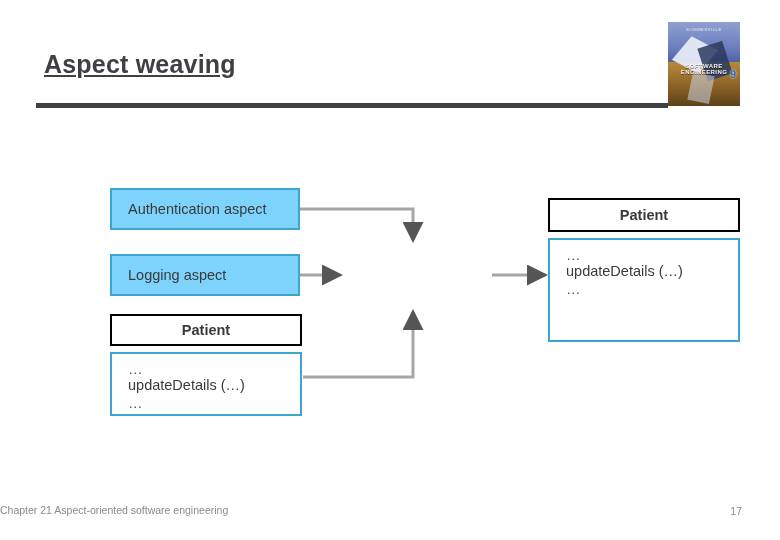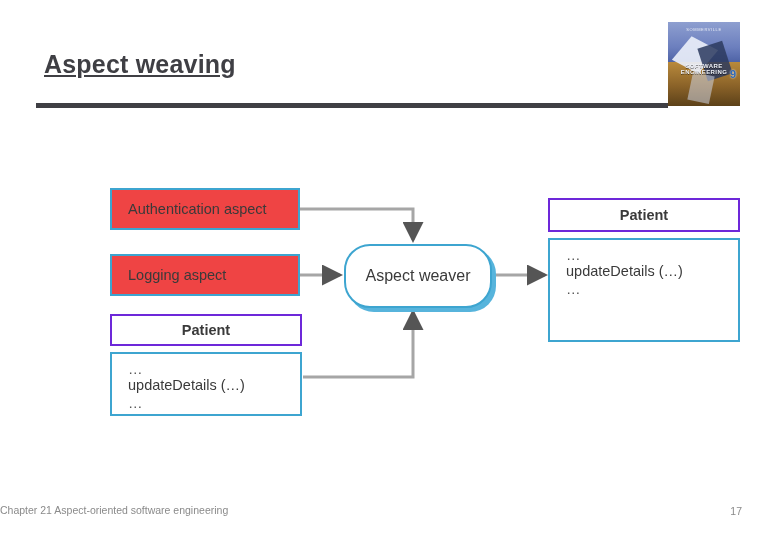--- a/index.html
+++ b/index.html
@@ -124,39 +124,39 @@
   }
   #connectors {
     position: absolute;
     left: 0; top: 0;
     width: 780px; height: 320px;
   }
 
   .uml-box {
     position: absolute;
     box-sizing: border-box;
-    background: #ef4444;
+    background: #7dd3fc;
     border: 2px solid #3da5d0;
   }
 
   .aspect-box {
     display: flex;
     align-items: center;
     padding-left: 16px;
     font-size: 14.5px;
     color: #3a3a3a;
   }
 
   .klass {
     position: absolute;
   }
   .klass-head {
     box-sizing: border-box;
     background: #ffffff;
-    border: 2px solid #6d28d9;
+    border: 2px solid #000000;
     text-align: center;
     font-size: 14.5px;
     font-weight: bold;
     color: #3a3a3a;
     display: flex;
     align-items: center;
     justify-content: center;
   }
   .klass-body {
     box-sizing: border-box;
@@ -264,23 +264,20 @@
 
   <div class="klass" style="left:110px; top:174px; width:192px;">
     <div class="klass-head" style="height:32px;">Patient</div>
     <div class="klass-body" style="margin-top:6px; height:64px; border-top:2px solid #3da5d0;">
       <div class="line ellipsis">…</div>
       <div class="line">updateDetails (…)</div>
       <div class="line ellipsis">…</div>
     </div>
   </div>
 
-  <div id="aspect-weaver" style="left:344px; top:104px; width:148px; height:64px;">
-    <span>Aspect weaver</span>
-  </div>
 
   <div class="klass" style="left:548px; top:58px; width:192px;">
     <div class="klass-head" style="height:34px;">Patient</div>
     <div class="klass-body" style="margin-top:6px; height:104px; border-top:2px solid #3da5d0;">
       <div class="line ellipsis">…</div>
       <div class="line">updateDetails (…)</div>
       <div class="line ellipsis">…</div>
     </div>
   </div>
 

